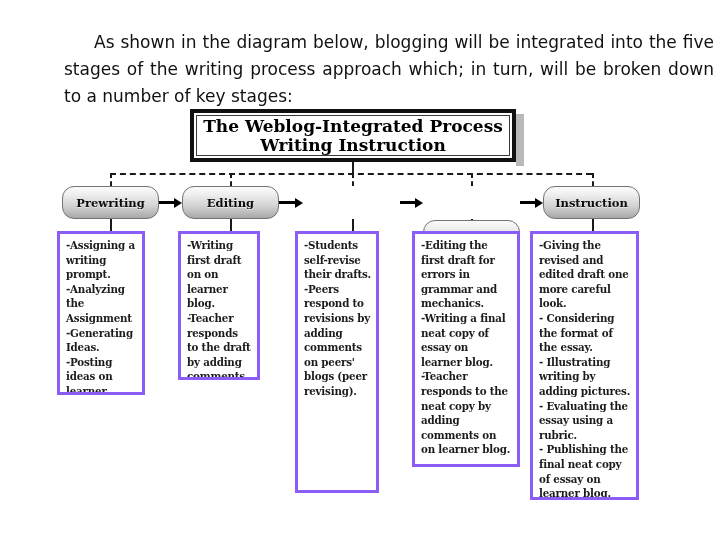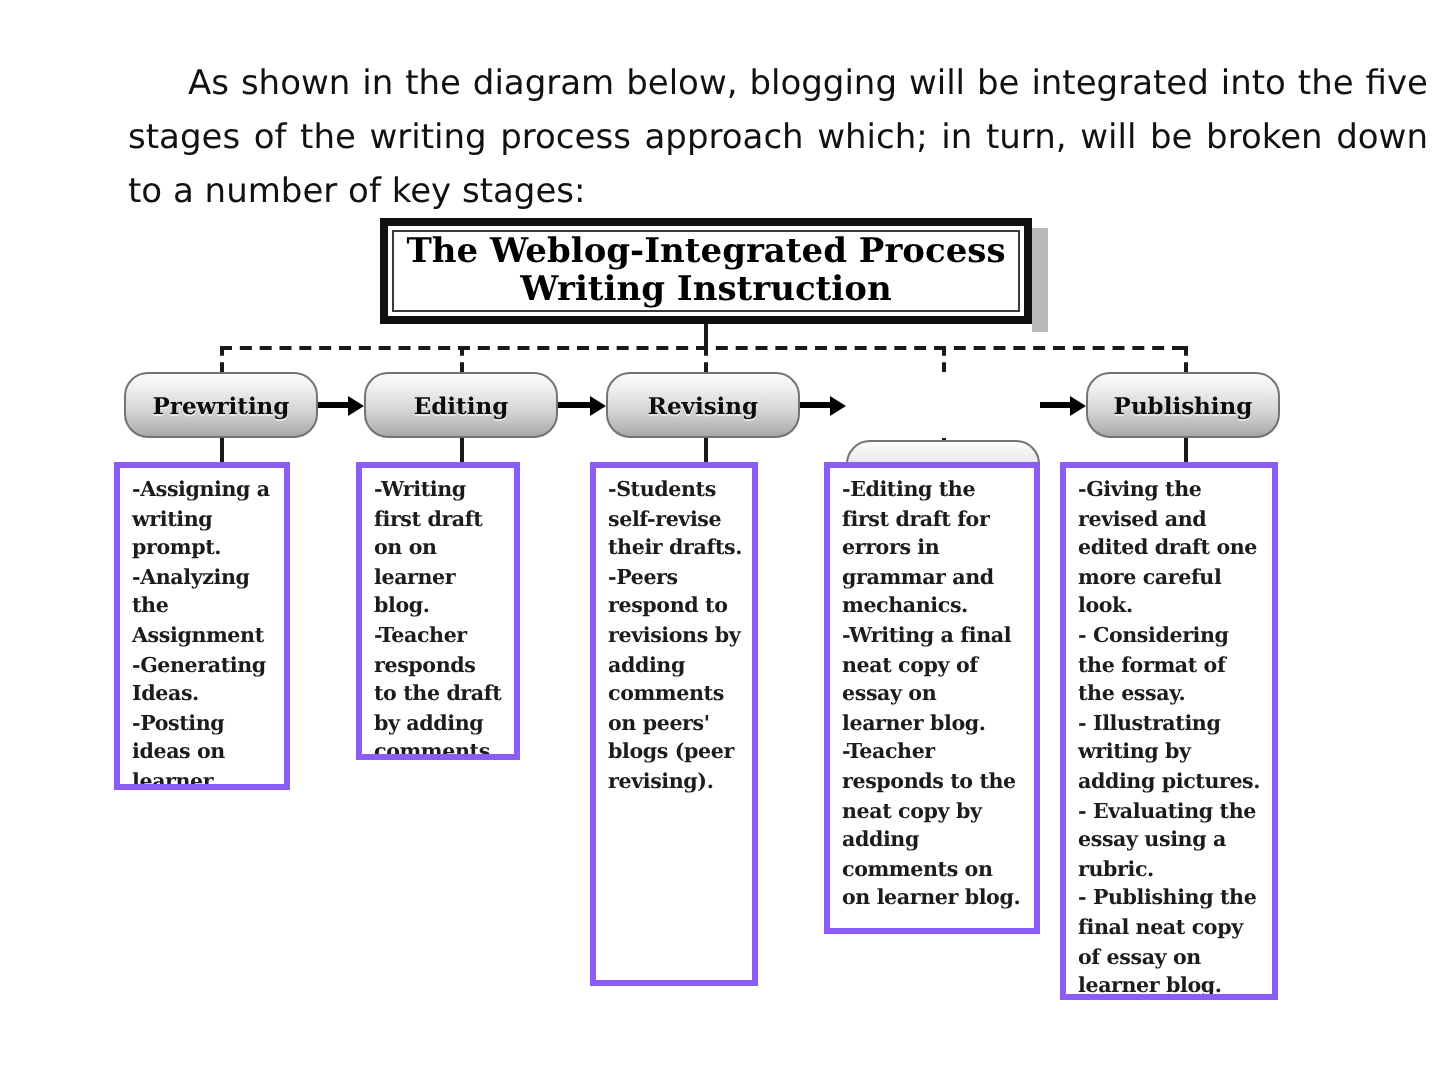--- a/index.html
+++ b/index.html
@@ -184,28 +184,25 @@
   <div class="dash-v" style="left:352px; top:119px; height:12px;"></div>
   <div class="dash-v" style="left:471px; top:119px; height:12px;"></div>
   <div class="dash-v" style="left:592px; top:119px; height:12px;"></div>
 
   <div class="stage-box" style="left:62px; width:97px;">
     <span class="stage-label">Prewriting</span>
   </div>
   <div class="stage-box" style="left:182px; width:97px;">
     <span class="stage-label">Editing</span>
   </div>
-  <div class="stage-box" style="left:303px; width:97px;">
-    <span class="stage-label">Revising</span>
-  </div>
   <div class="stage-box" style="left:423px; width:97px;margin-top:34px;">
     <span class="stage-label">Editing</span>
   </div>
   <div class="stage-box" style="left:543px; width:97px;">
-    <span class="stage-label">Publishing</span>
+    <span class="stage-label">Instruction</span>
   </div>
 
   <div class="arrow" style="left:159px; width:23px;">
     <span class="shaft"></span>
     <span class="head"></span>
   </div>
   <div class="arrow" style="left:279px; width:24px;">
     <span class="shaft"></span>
     <span class="head"></span>
   </div>

